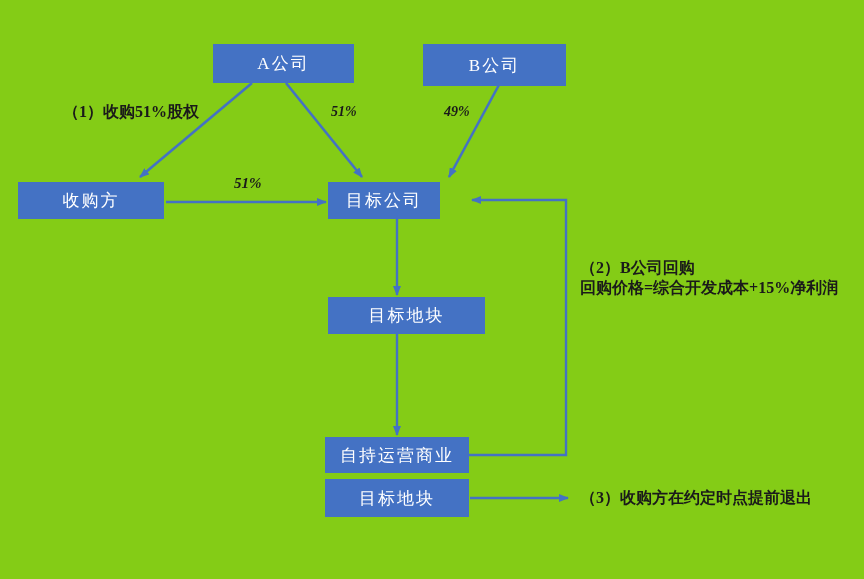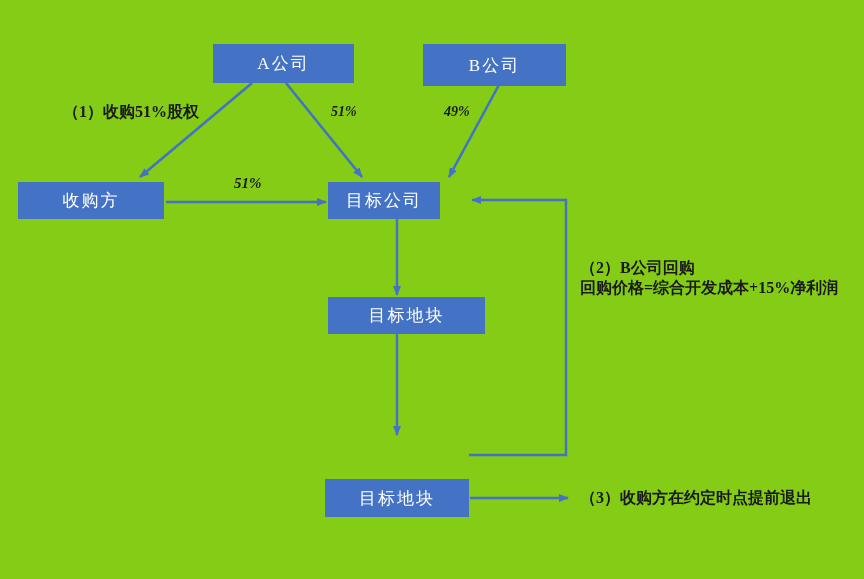--- a/index.html
+++ b/index.html
@@ -100,20 +100,23 @@
   </div>
 
   <div class="node" style="left:328px; top:182px; width:112px; height:37px;">
     <span>目标公司</span>
   </div>
 
   <div class="node" style="left:328px; top:297px; width:157px; height:37px;">
     <span>目标地块</span>
   </div>
 
+  <div class="node" style="left:325px; top:437px; width:144px; height:36px;">
+    <span>自持运营商业</span>
+  </div>
 
   <div class="node" style="left:325px; top:479px; width:144px; height:38px;">
     <span>目标地块</span>
   </div>
 
   <div class="pct" style="left:331px; top:104px;">
     <span>51%</span>
   </div>
 
   <div class="pct" style="left:444px; top:104px;">

